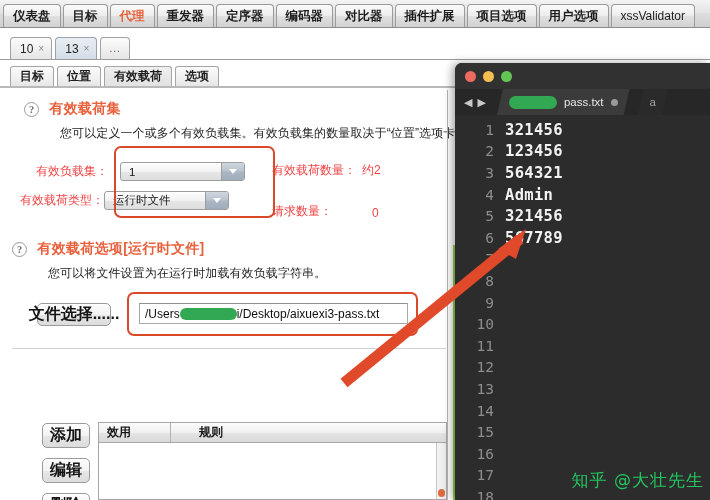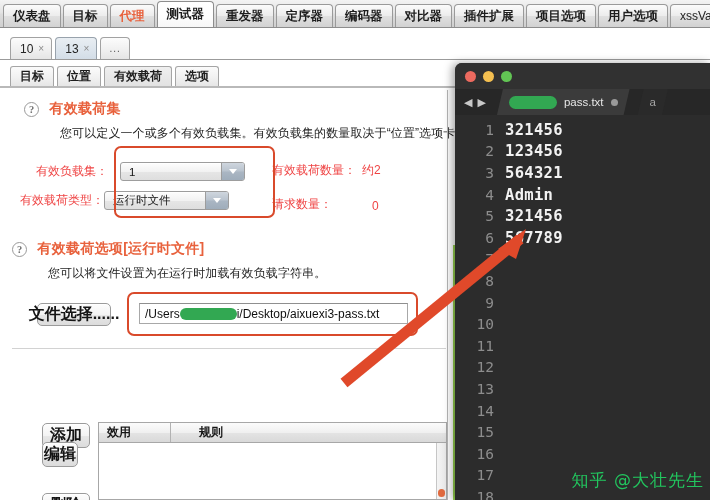--- a/index.html
+++ b/index.html
@@ -239,21 +239,20 @@
   
   .arrow { position:absolute; left:330px; top:225px; pointer-events:none; }
 </style>
 </head>
 <body>
 
 <div class="mainbar">
   <div class="mtab"><span>仪表盘</span></div>
   <div class="mtab"><span>目标</span></div>
   <div class="mtab accent"><span>代理</span></div>
-  <div class="mtab sel"><span>测试器</span></div>
   <div class="mtab"><span>重发器</span></div>
   <div class="mtab"><span>定序器</span></div>
   <div class="mtab"><span>编码器</span></div>
   <div class="mtab"><span>对比器</span></div>
   <div class="mtab"><span>插件扩展</span></div>
   <div class="mtab"><span>项目选项</span></div>
   <div class="mtab"><span>用户选项</span></div>
   <div class="mtab latin"><span>xssValidator</span></div>
 
 </div>
@@ -304,21 +303,21 @@
       <span class="arrowbox">
           <i></i>
         </span>
     </div>
   </div>
 
   <div class="frow" style="left:272px; top:72px;">
     <span class="flabel" style="width:78px;">有效载荷数量：</span>
     <span class="flabel" style="margin-left:12px;">约2</span>
   </div>
-  <div class="frow" style="left:272px; top:106px;align-items:flex-end;">
+  <div class="frow" style="left:272px; top:113px;align-items:flex-end;">
     <span class="flabel" style="width:78px;">请求数量：</span>
     <span class="flabel" style="margin-left:22px;">0</span>
   </div>
 
   <div class="redbox" style="left:114px; top:56px; width:161px; height:72px;"></div>
 
   <div class="sect" style="left:12px; top:150px;">
     <span class="qmark">?</span>
     <span class="sectTitle">有效载荷选项[运行时文件]</span>
     <div class="desc">您可以将文件设置为在运行时加载有效负载字符串。</div>
@@ -335,21 +334,21 @@
   </div>
 
   <div class="redbox" style="left:127px; top:202px; width:291px; height:44px;"></div>
 
   <div style="position:absolute; left:12px; top:258px; width:434px; height:1px; background:#d2d2d2;"></div>
 
 
   <div class="btn" style="position:absolute; left:42px; top:333px; width:48px; height:25px;">
     <span>添加</span>
   </div>
-  <div class="btn" style="position:absolute; left:42px; top:352px; width:36px; height:25px;">
+  <div class="btn" style="position:absolute; left:42px; top:368px; width:48px; height:25px;">
     <span>编辑</span>
   </div>
   <div class="btn" style="position:absolute; left:42px; top:403px; width:48px; height:25px; overflow:hidden;">
     <span>删除</span>
   </div>
 
   <div class="tbl" style="left:98px; top:332px; width:349px; height:78px;">
     <div class="tblhead">
       <div class="th" style="width:71px;">效用</div>
       <div class="th" style="flex:1;">规则</div>

